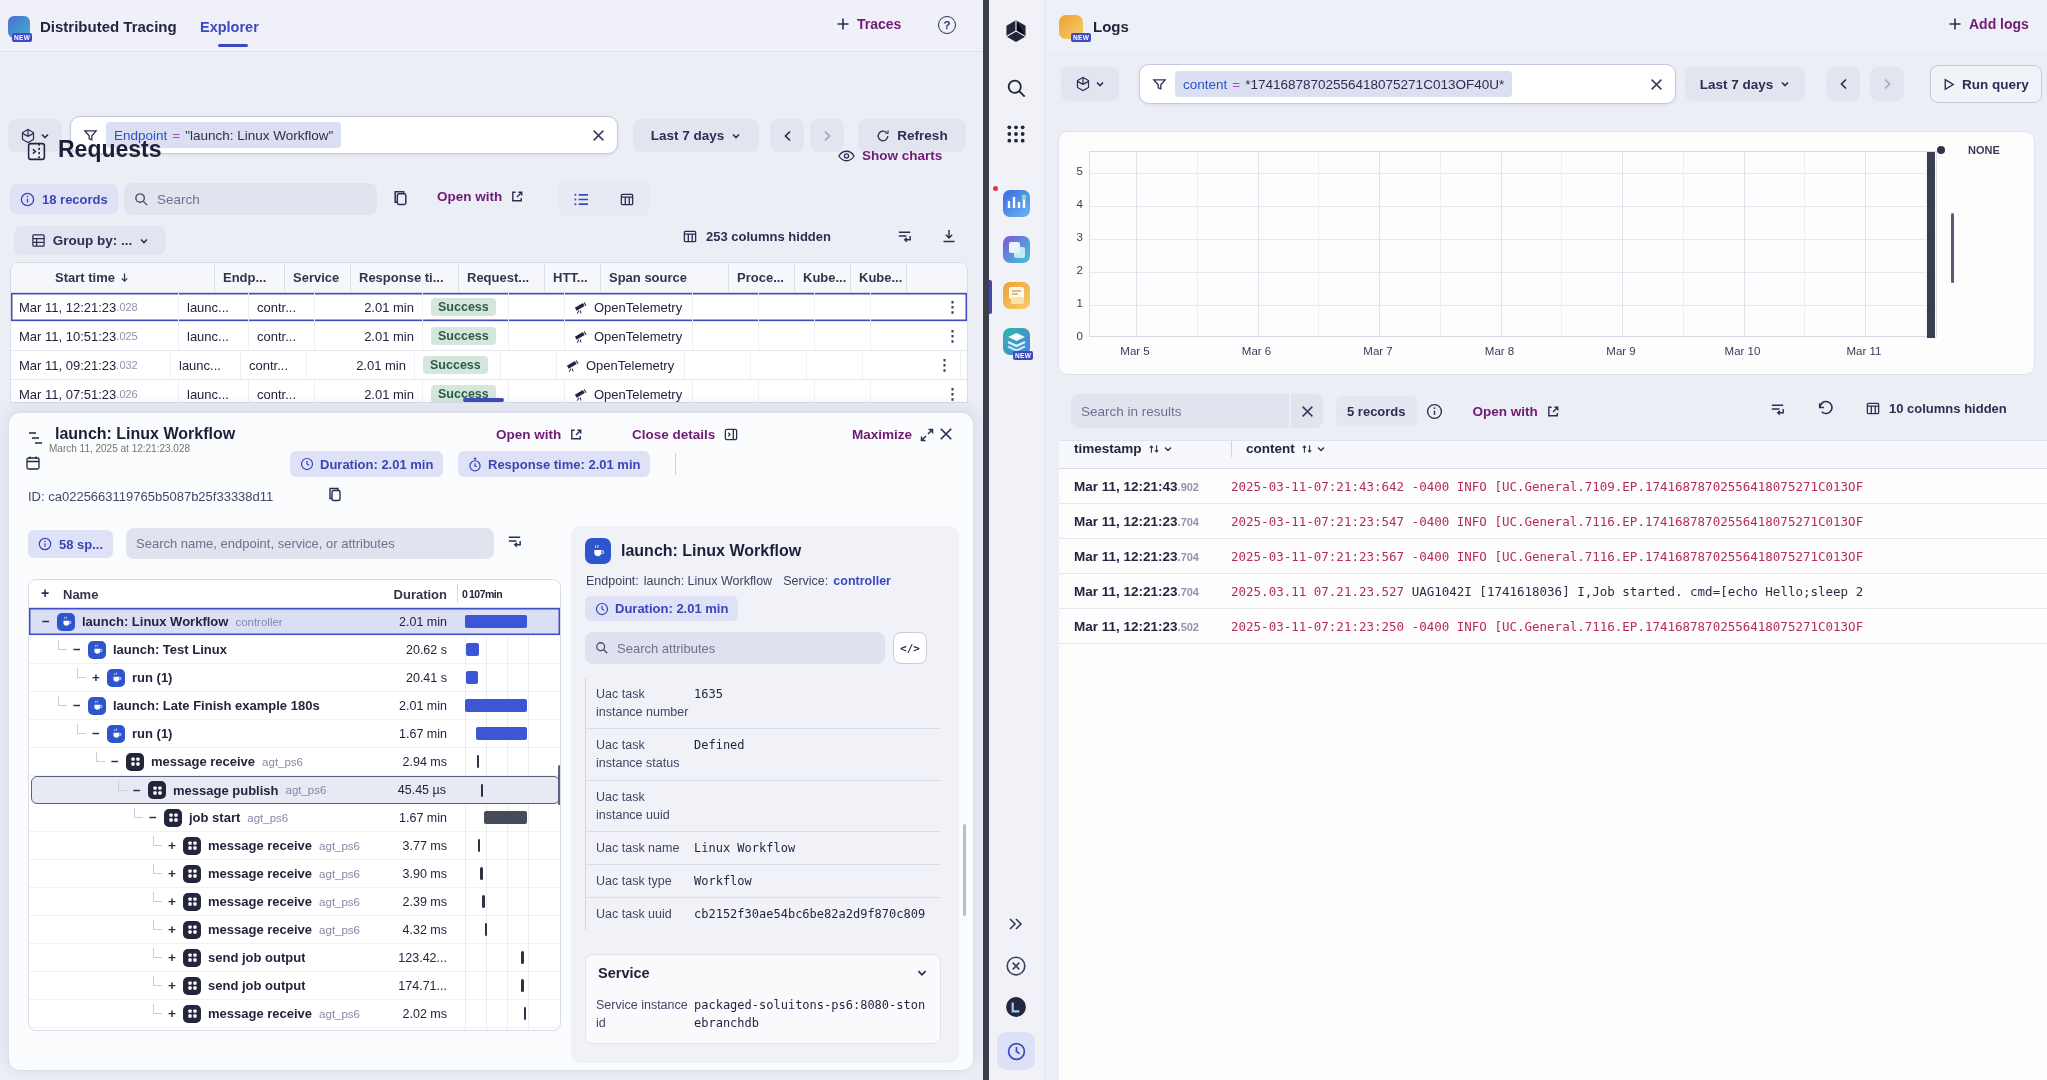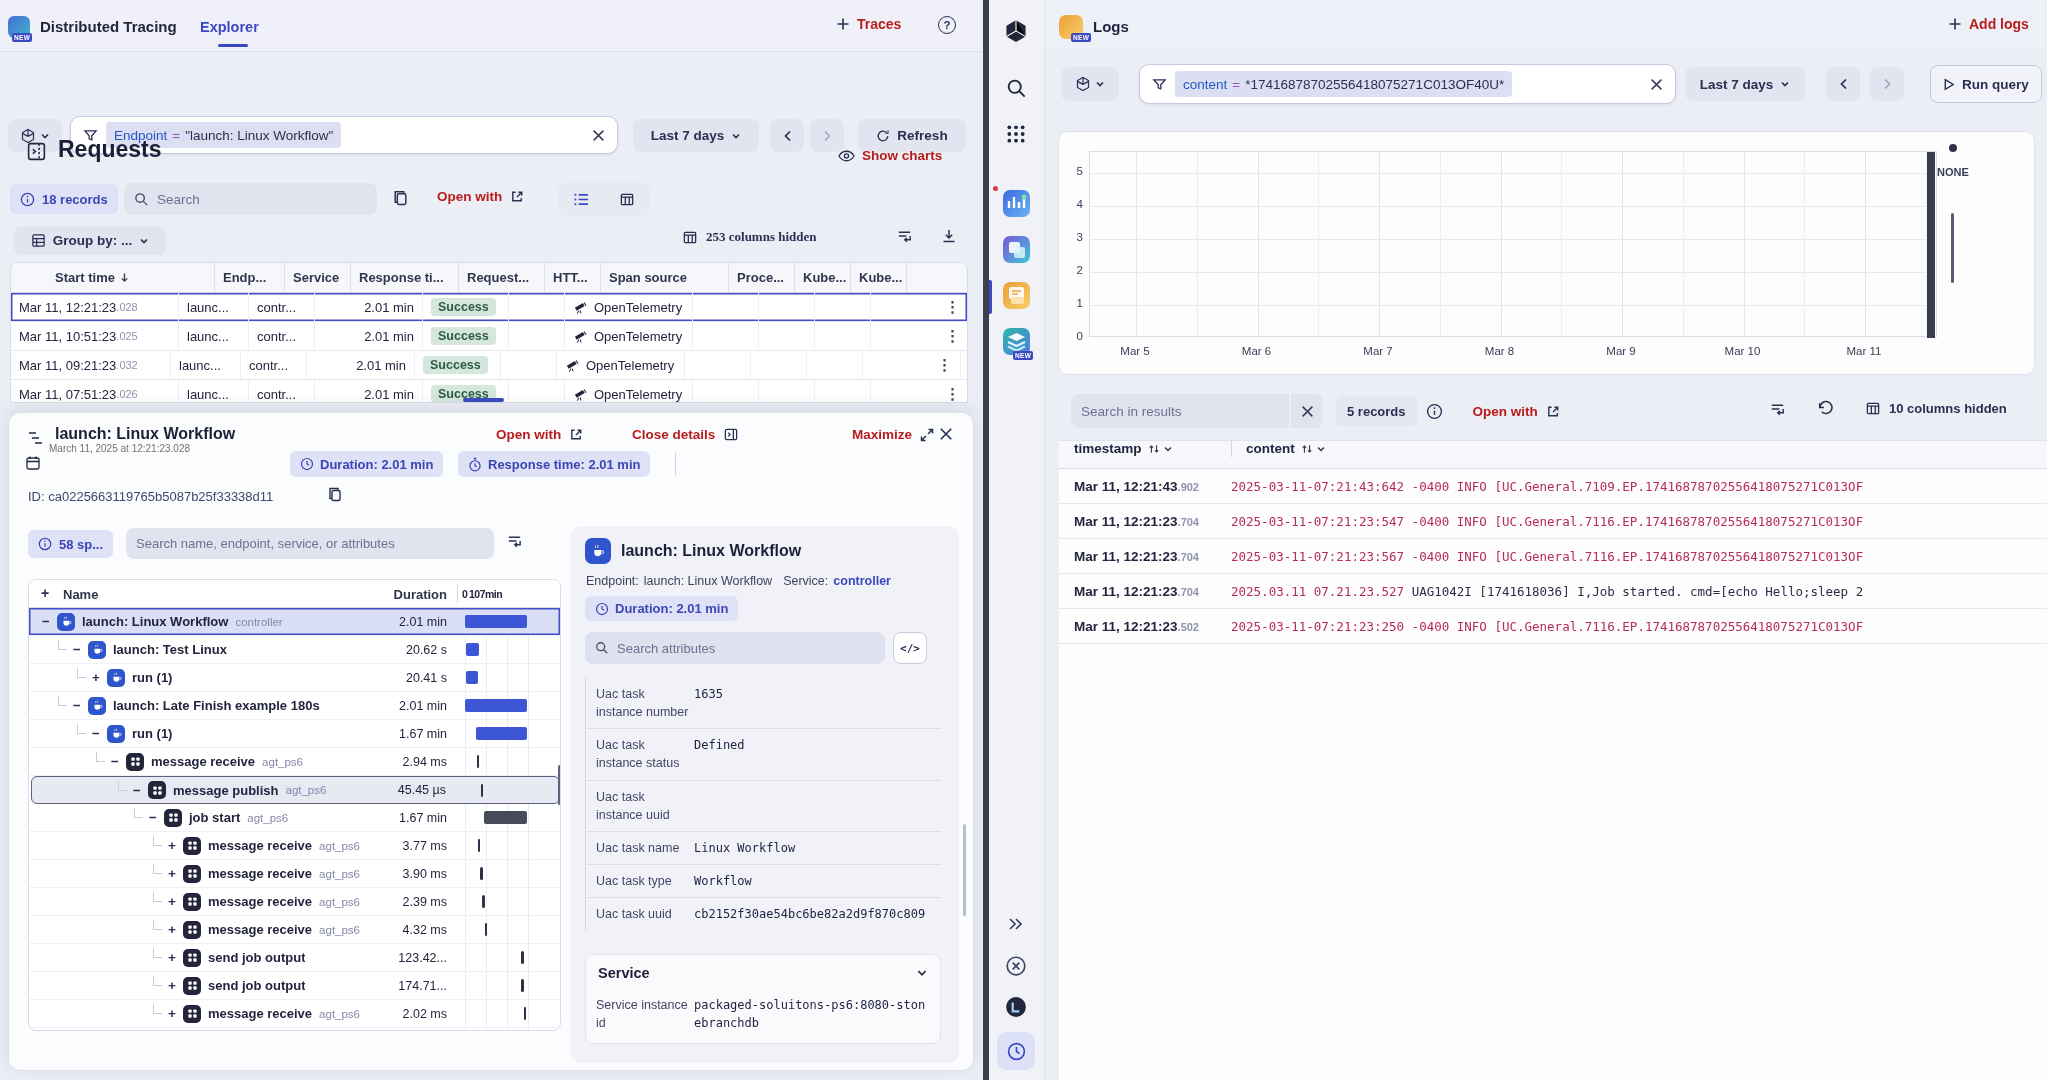--- a/index.html
+++ b/index.html
@@ -33,21 +33,21 @@
   #req-table{position:absolute;left:10px;top:262px;width:958px;height:141px;overflow:hidden;border:1px solid #d9dbe8;border-radius:8px 8px 0 0;background:#fff;}
   .rt-head{display:flex;height:30px;background:#f6f7fb;border-bottom:1px solid #d8dae6;}
   .rt-hcell{display:flex;align-items:center;gap:4px;padding:0 8px;font-size:13px;font-weight:bold;color:#33354f;border-right:1px solid #dcdee9;white-space:nowrap;overflow:hidden;flex:none;}
   .rt-row{display:flex;height:29px;border-bottom:1px solid #e6e8f1;background:#fff;}
   .rt-row.sel{box-shadow:inset 0 0 0 1.5px #3f4cc2;}
   .rt-cell{display:flex;align-items:center;padding:0 8px;font-size:13px;color:#23253f;border-right:1px solid #eef0f6;white-space:nowrap;overflow:hidden;flex:none;}
   .ms{color:#9093ae;font-size:11px;}
   .okbadge{background:#d5e6dc;color:#2b5e44;font-size:12.5px;font-weight:bold;border-radius:4px;padding:2px 7px;}
   
   #details-card{position:absolute;left:8px;top:412px;width:966px;height:659px;background:#fbfcfe;border:1px solid #dcdee9;border-radius:12px;box-shadow:0 -4px 18px rgba(35,38,70,.10);overflow:hidden;}
-  .linkish{font-weight:bold;font-size:13.5px;color:#b91c1c;}
+  .linkish{font-weight:bold;font-size:13.5px;color:#701a75;}
   .meta-badge{display:inline-flex;align-items:center;gap:6px;background:#dfe2f7;border-radius:6px;color:#3b46b4;font-weight:bold;font-size:13px;height:26px;padding:0 10px;}
   
   #span-tree{position:absolute;left:19px;top:166px;width:533px;height:452px;border:1px solid #d9dbe8;border-radius:8px;background:#fff;overflow:hidden;}
   .tvline{position:absolute;top:28px;bottom:0;width:1px;background:#ecedf4;}
   .trow{position:absolute;left:0;width:100%;height:28px;display:flex;align-items:center;border-bottom:1px solid #f0f1f7;}
   .trow.selrow{background:#dadff5;box-shadow:inset 0 0 0 1.5px #4250c8;}
   .trow.seloutline{background:#e7e9f3;border:1.5px solid #5c5f7d;border-radius:6px;left:2px;width:529px;}
   .elb{width:9px;height:10px;border-left:1px solid #c9ccdd;border-bottom:1px solid #c9ccdd;margin:-9px 3px 0 0;flex:none;}
   .tgl{width:14px;font-size:13.5px;font-weight:bold;color:#2c2e52;text-align:center;flex:none;}
   .sicon{width:18px;height:18px;border-radius:5px;margin:0 7px 0 4px;flex:none;display:flex;align-items:center;justify-content:center;}
@@ -237,21 +237,21 @@
           <path d="M2 6h12M6 6v8M2 10h12"></path>
         </svg>
       </span>
     <span>Group by: ...</span>
     <span class="ic">
         <svg width="10" height="10" viewBox="0 0 10 10" fill="none" stroke="#2c2e52" stroke-width="1.6">
           <path d="M2 3.5l3 3 3-3"></path>
         </svg>
       </span>
   </span>
-  <span class="abs row" style="left:682px;top:229px;gap:8px;font-family:Liberation Serif, serif;">
+  <span class="abs row" style="left:682px;top:229px;gap:8px;">
     <span class="ic">
         <svg width="16" height="15" viewBox="0 0 16 16" fill="none" stroke="#2c2e52" stroke-width="1.4">
           <rect x="2" y="2.5" width="12" height="11" rx="1"></rect>
           <path d="M2 5.5h12M6.2 5.5v8M10.4 5.5v8"></path>
         </svg>
       </span>
     <span style="font-size:13px;font-weight:bold;color:#2c2e52;">253 columns hidden</span>
   </span>
   <span class="abs ic" style="left:896px;top:228px;">
       <svg width="17" height="16" viewBox="0 0 18 16" fill="none" stroke="#2c2e52" stroke-width="1.5">
@@ -1031,21 +1031,21 @@
   <span class="abs btn" style="left:885px;top:65px;width:112px;height:38px;background:#f2f3f9;border:1px solid #c6c9db;">
     <span class="ic">
         <svg width="12" height="13" viewBox="0 0 12 14" fill="none" stroke="#2c2e52" stroke-width="1.5">
           <path d="M2 1.8l8.5 5.2L2 12.2z"></path>
         </svg>
       </span>
     <span>Run query</span>
   </span>
 
   <div id="chart-card">
-    <span class="abs row" style="left:878px;top:12px;gap:14px;flex-direction:column;">
+    <span class="abs row" style="left:878px;top:12px;gap:23px;">
       <span style="width:8px;height:8px;border-radius:50%;background:#30324a;"></span>
       <span style="font-size:11px;font-weight:bold;color:#3a3c55;">NONE</span>
     </span>
     <div id="chart-plot" class="abs" style="left:30px;top:19px;width:848px;height:186px;border:1px solid #d8dae6;">
         <div class="gl" style="left: 0px; width: 100%; height: 1px; top: 153px;"></div>
         <div class="gl" style="left: 0px; width: 100%; height: 1px; top: 120px;"></div>
         <div class="gl" style="left: 0px; width: 100%; height: 1px; top: 87px;"></div>
         <div class="gl" style="left: 0px; width: 100%; height: 1px; top: 54px;"></div>
         <div class="gl" style="left: 0px; width: 100%; height: 1px; top: 21px;"></div>
         <div class="gl" style="top: 0px; height: 100%; width: 1px; left: 46px; background: rgb(225, 227, 238);"></div>

